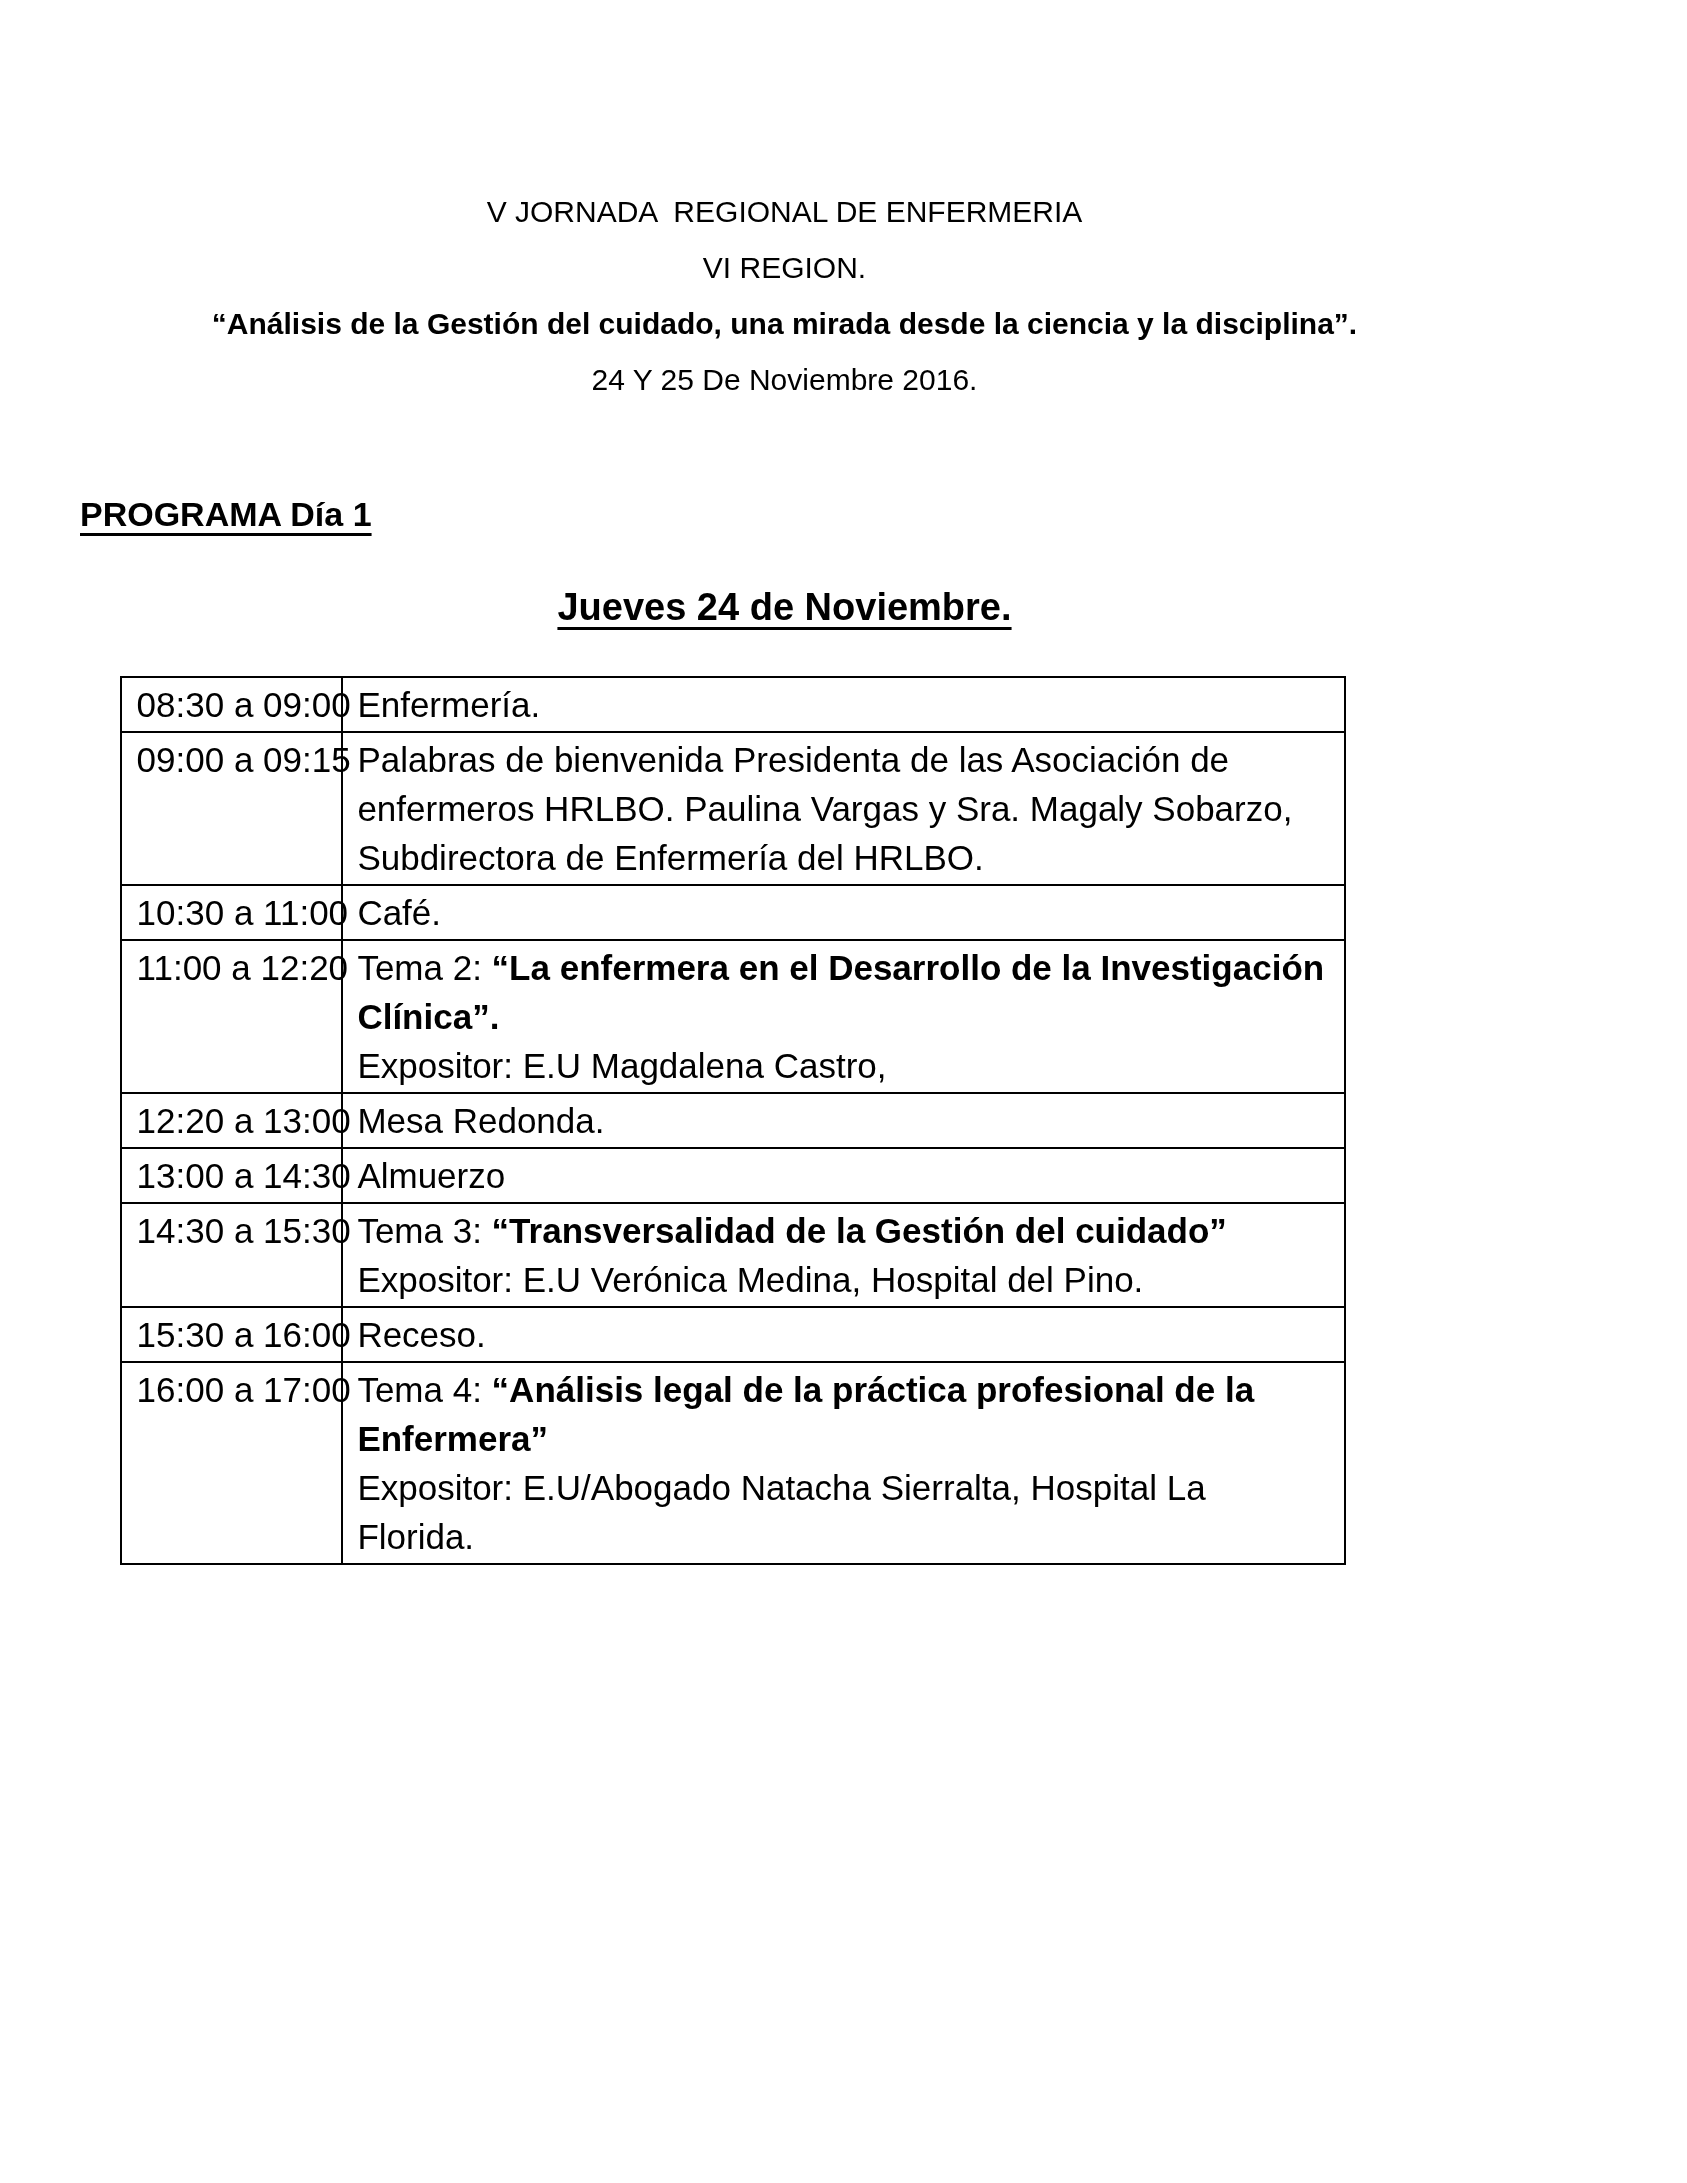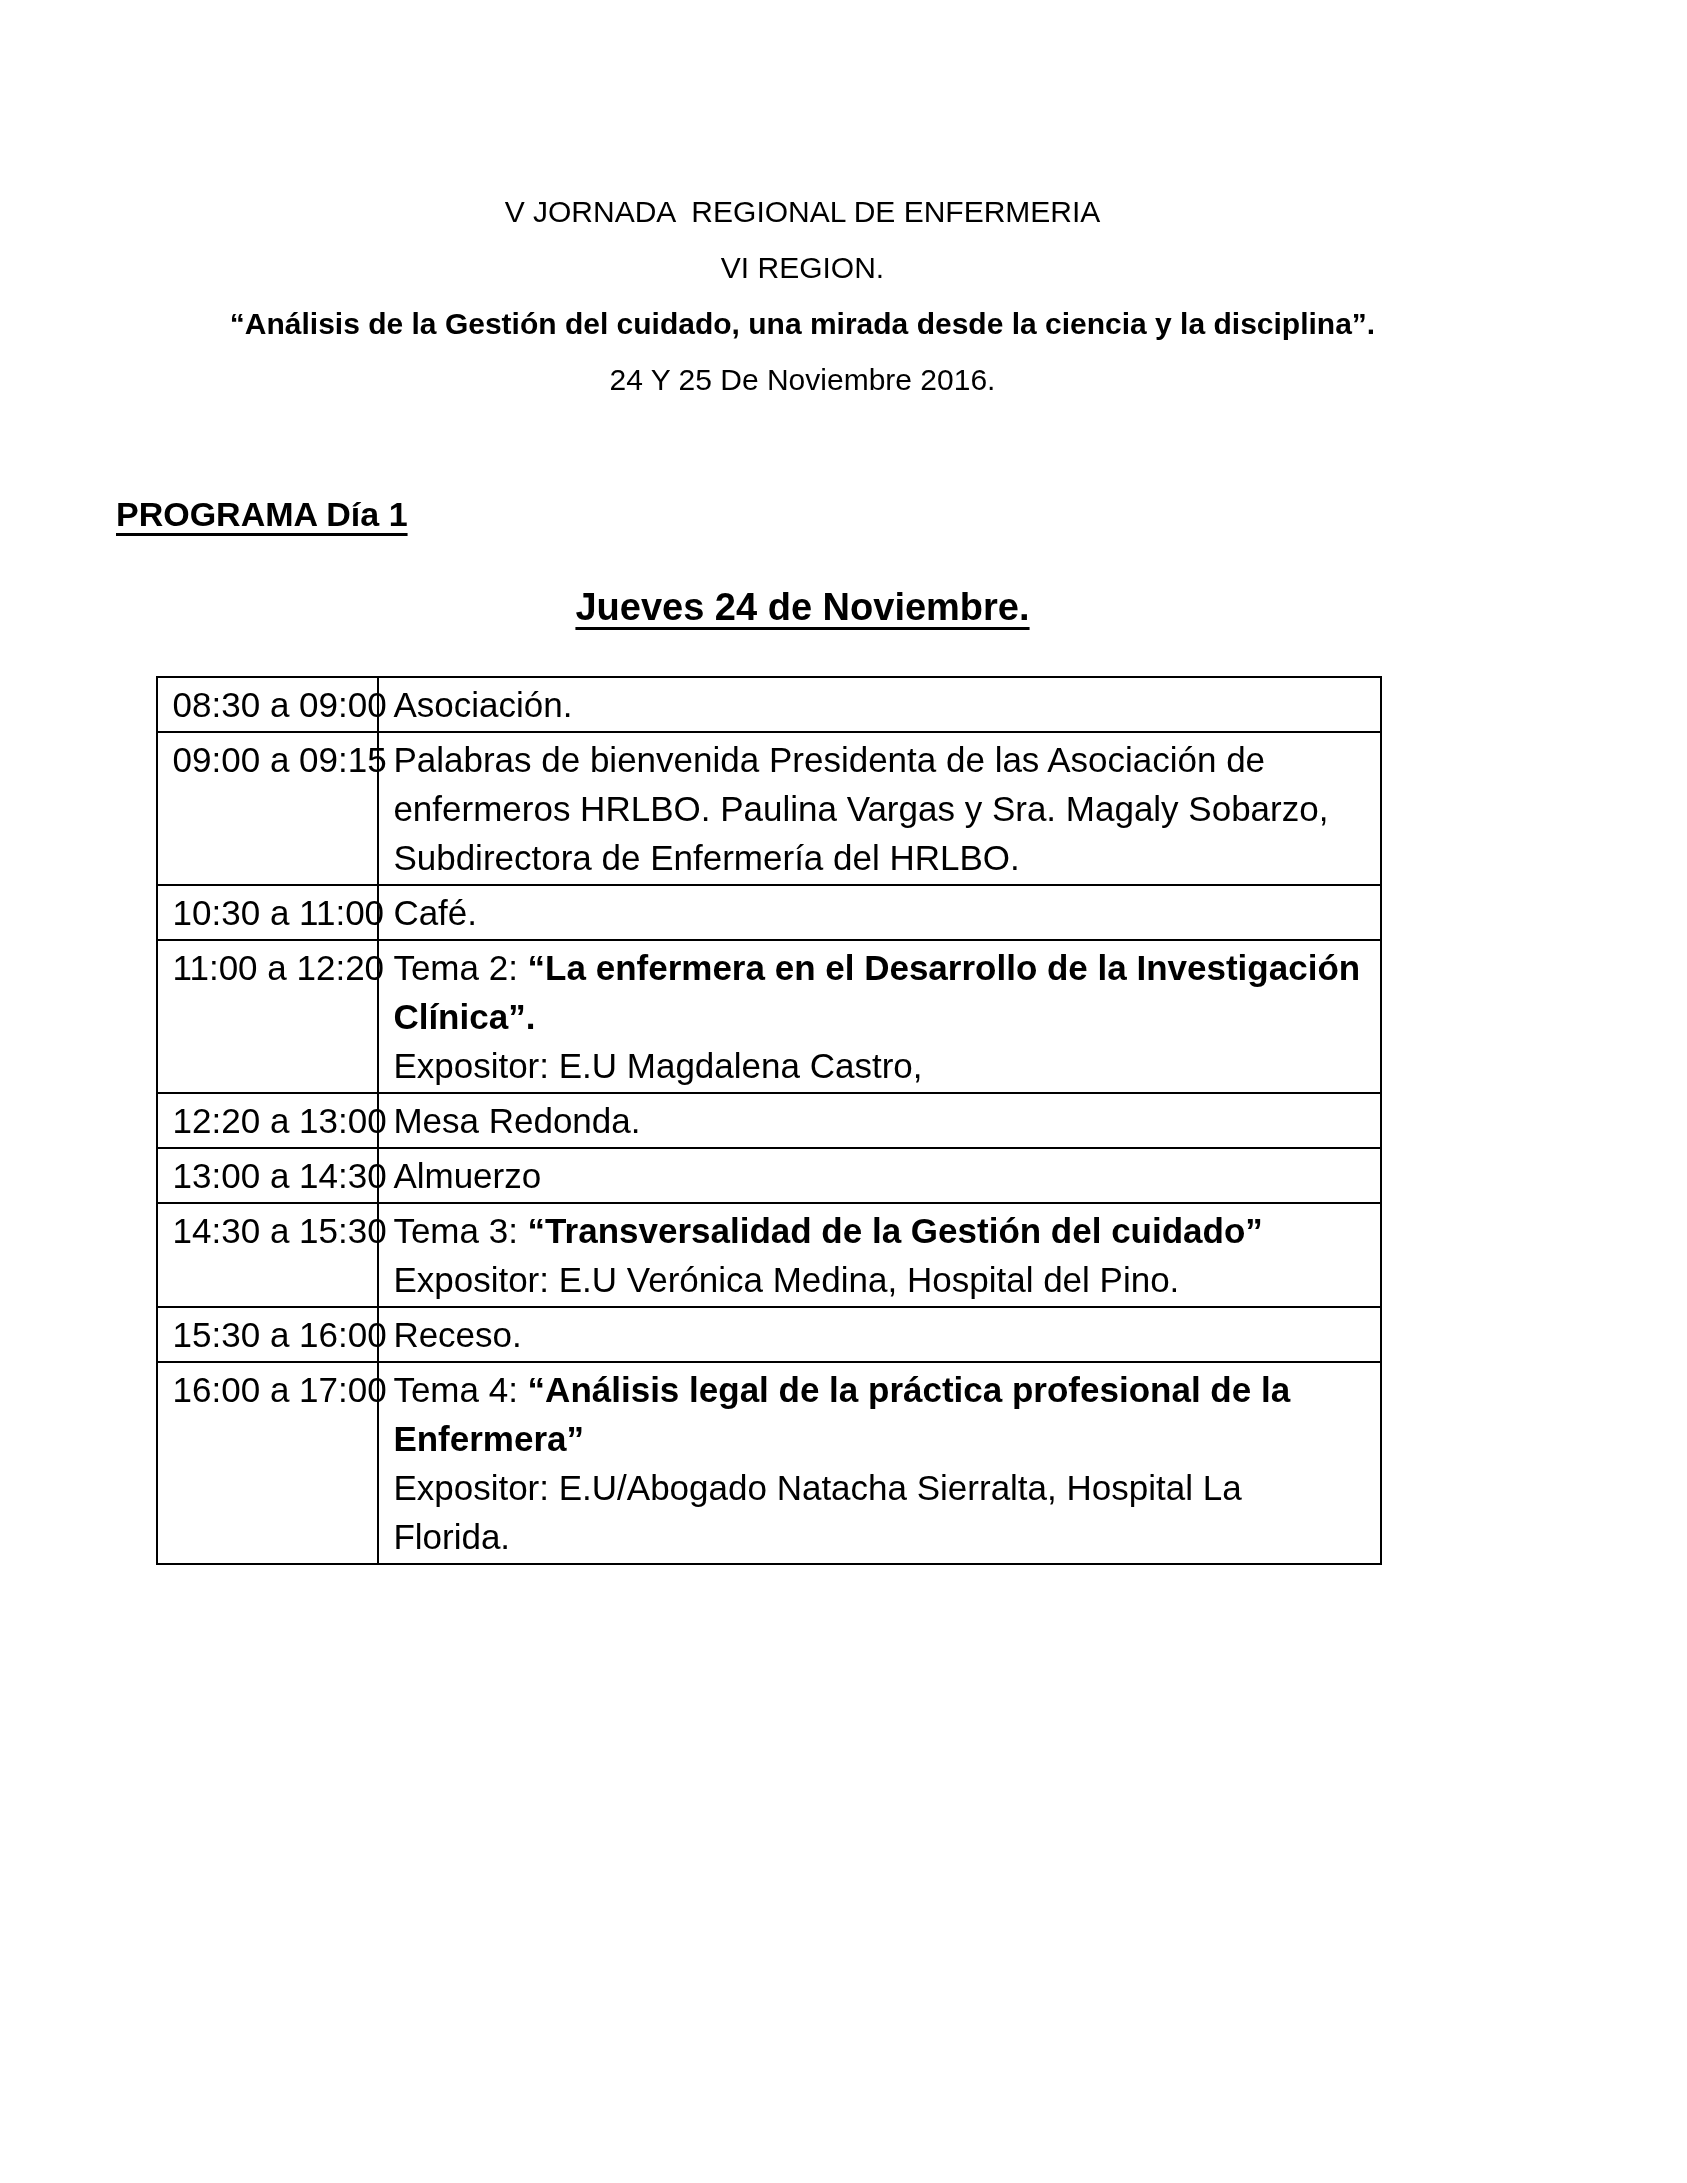--- a/index.html
+++ b/index.html
@@ -12,21 +12,21 @@
     height: 2183px;
     font-family: "Liberation Sans", sans-serif;
     color: #000000;
     position: relative;
     overflow: hidden;
   }
   .page {
     box-sizing: border-box;
     width: 1687px;
     height: 2183px;
-    padding: 184px 198px 0 116px;
+    padding: 184px 198px 0 80px;
   }
   .title-block {
     text-align: center;
   }
   .t-line {
     margin: 0;
     font-size: 30px;
     line-height: 56px;
     white-space: pre-wrap;
   }
@@ -89,21 +89,21 @@
 
   <p class="section-heading"><span class="u">PROGRAMA Día 1</span></p>
 
   <p class="day-heading"><span class="u">Jueves 24 de Noviembre.</span></p>
 
   <table class="schedule">
     <tbody id="schedule-body">
         <tr>
           <td class="time-cell">08:30 a 09:00</td>
           <td class="content-cell">
-            <p class="para"><span class="seg-regular">Asociación.</span></p>
+            <p class="para"><span class="seg-regular">Enfermería.</span></p>
           </td>
         </tr>
         <tr>
           <td class="time-cell">09:00 a 09:15</td>
           <td class="content-cell">
             <p class="para"><span class="seg-regular">Palabras de bienvenida Presidenta de las Asociación de enfermeros HRLBO. Paulina Vargas y Sra. Magaly Sobarzo, Subdirectora de Enfermería del HRLBO.</span></p>
           </td>
         </tr>
         <tr>
           <td class="time-cell">10:30 a 11:00</td>

